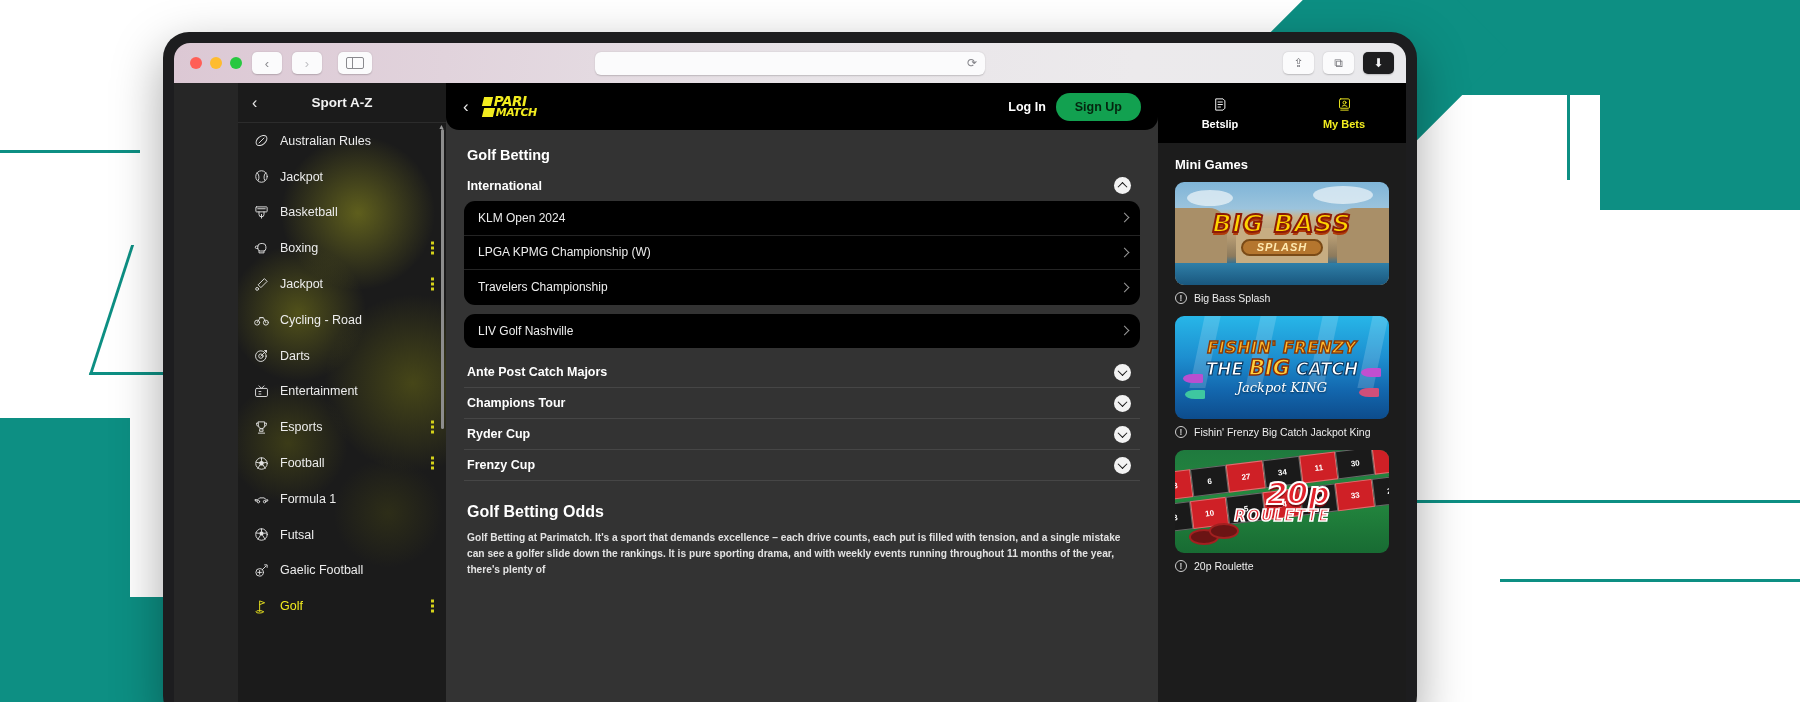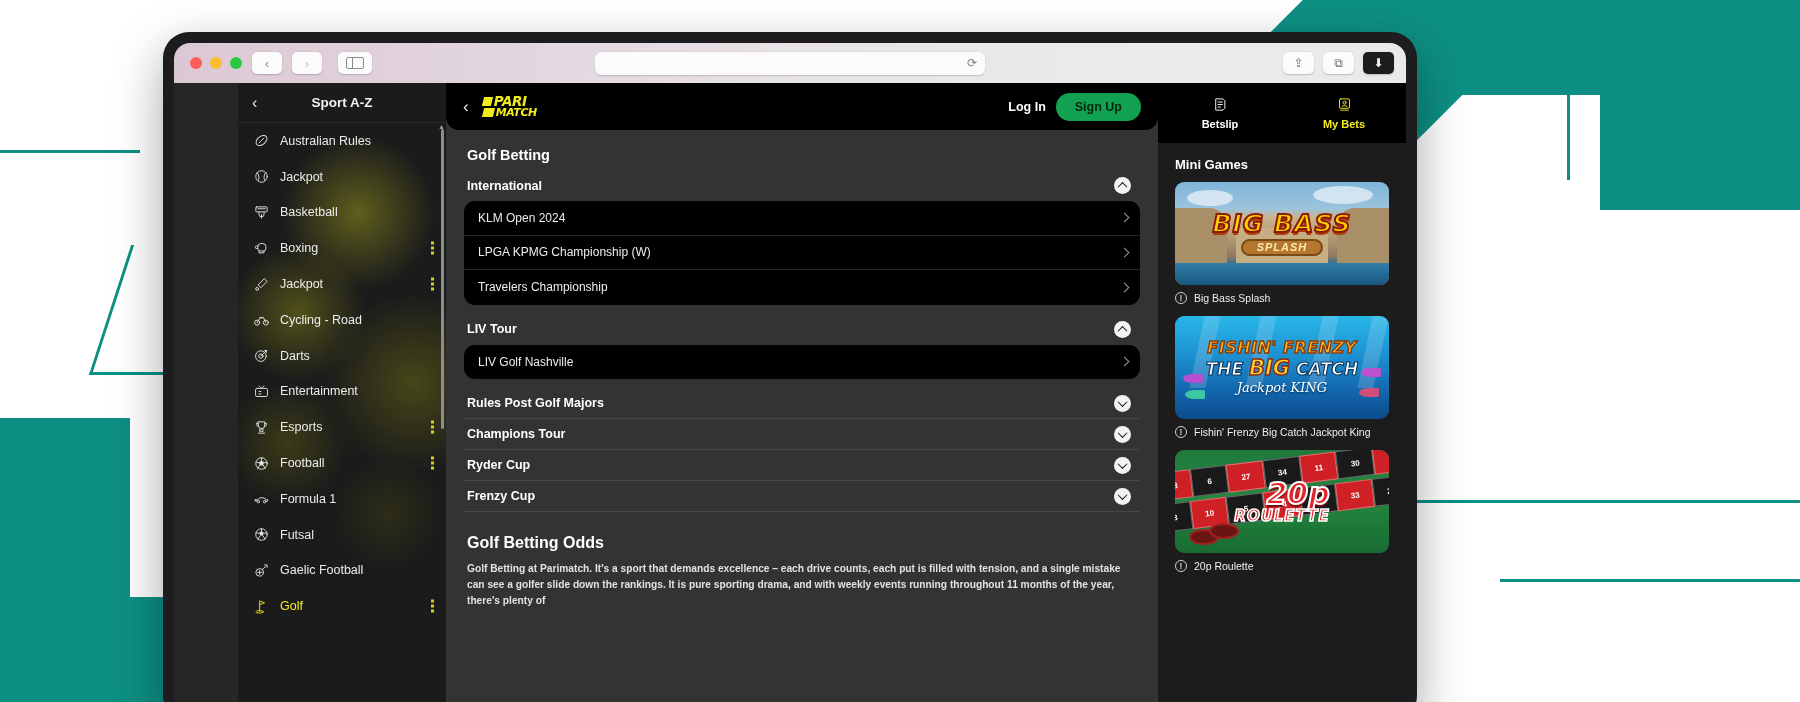--- a/index.html
+++ b/index.html
@@ -476,34 +476,28 @@
                 </div>
                 <div class="tour-row">
                   <span>LPGA KPMG Championship (W)</span>
                   <span class="arrow-r"></span>
                 </div>
                 <div class="tour-row">
                   <span>Travelers Championship</span>
                   <span class="arrow-r"></span>
                 </div>
               </div>
-              <div class="group-header nb">
-                <span>LIV Tour</span>
-                <span class="circle-btn">
-                  <span class="chev up"></span>
-                </span>
-              </div>
               <div class="tour-card">
                 <div class="tour-row">
                   <span>LIV Golf Nashville</span>
                   <span class="arrow-r"></span>
                 </div>
               </div>
               <div class="group-header">
-                <span>Rules Post Golf Majors</span>
+                <span>Ante Post Catch Majors</span>
                 <span class="circle-btn">
                   <span class="chev down"></span>
                 </span>
               </div>
               <div class="group-header">
                 <span>Champions Tour</span>
                 <span class="circle-btn">
                   <span class="chev down"></span>
                 </span>
               </div>

